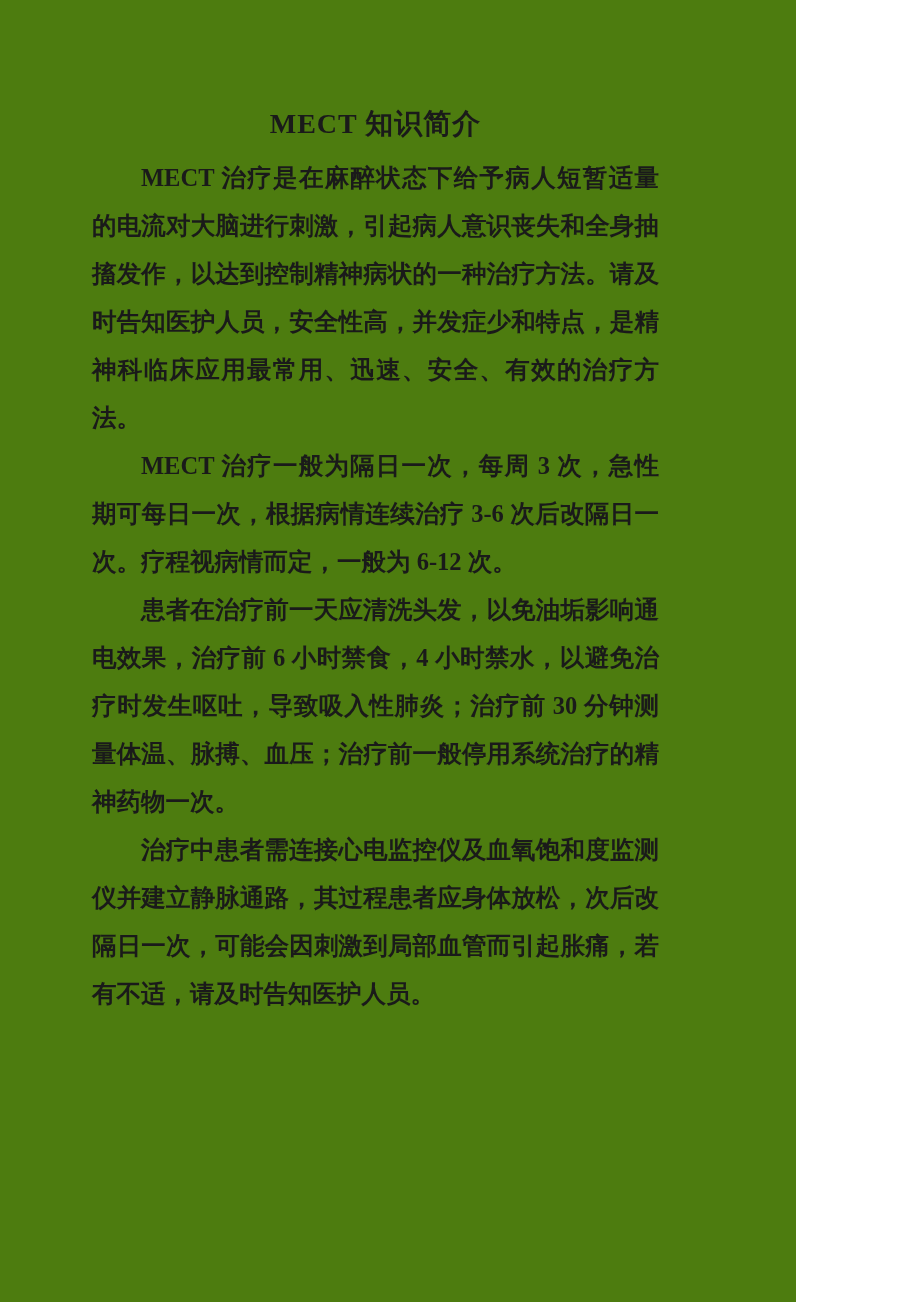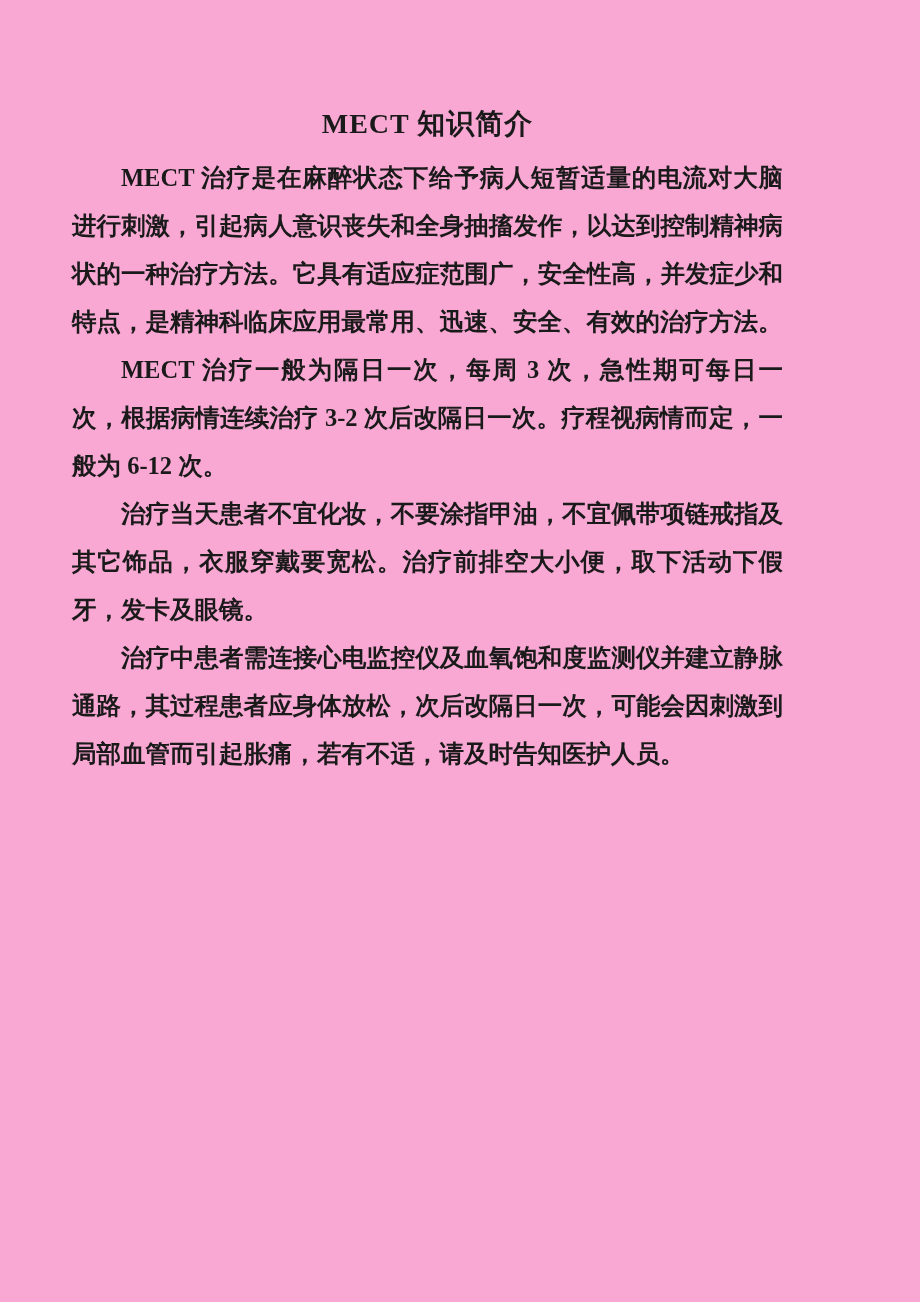--- a/index.html
+++ b/index.html
@@ -2,28 +2,28 @@
 <html lang="zh"><head>
 <meta charset="utf-8">
 <style>
   html, body {
     margin: 0;
     padding: 0;
     background: #ffffff;
   }
   .page {
     position: relative;
-    width: 920px;
+    width: 796px;
     height: 1302px;
-    background: #f9a8d4;
+    background: #4d7c0f;
     overflow: hidden;
     font-family: "Liberation Serif", "DejaVu Serif", serif;
     color: #1a1a1a;
     box-sizing: border-box;
-    padding: 100px 137px 0 72px;
+    padding: 100px 137px 0 92px;
   }
   .doc-title {
     margin: 0 0 6px 0;
     text-align: center;
     font-size: 28px;
     font-weight: bold;
     line-height: 48px;
     letter-spacing: 1px;
     color: #1a1a1a;
   }
@@ -38,18 +38,18 @@
     word-break: break-all;
   }
 </style>
 </head>
 <body>
 
 <div class="page">
   <h1 class="doc-title">MECT 知识简介</h1>
 
   <div class="doc-body">
-    <p>MECT 治疗是在麻醉状态下给予病人短暂适量的电流对大脑进行刺激，引起病人意识丧失和全身抽搐发作，以达到控制精神病状的一种治疗方法。它具有适应症范围广，安全性高，并发症少和特点，是精神科临床应用最常用、迅速、安全、有效的治疗方法。</p>
-    <p>MECT 治疗一般为隔日一次，每周 3 次，急性期可每日一次，根据病情连续治疗 3-2 次后改隔日一次。疗程视病情而定，一般为 6-12 次。</p>
-    <p>治疗当天患者不宜化妆，不要涂指甲油，不宜佩带项链戒指及其它饰品，衣服穿戴要宽松。治疗前排空大小便，取下活动下假牙，发卡及眼镜。</p>
+    <p>MECT 治疗是在麻醉状态下给予病人短暂适量的电流对大脑进行刺激，引起病人意识丧失和全身抽搐发作，以达到控制精神病状的一种治疗方法。请及时告知医护人员，安全性高，并发症少和特点，是精神科临床应用最常用、迅速、安全、有效的治疗方法。</p>
+    <p>MECT 治疗一般为隔日一次，每周 3 次，急性期可每日一次，根据病情连续治疗 3-6 次后改隔日一次。疗程视病情而定，一般为 6-12 次。</p>
+    <p>患者在治疗前一天应清洗头发，以免油垢影响通电效果，治疗前 6 小时禁食，4 小时禁水，以避免治疗时发生呕吐，导致吸入性肺炎；治疗前 30 分钟测量体温、脉搏、血压；治疗前一般停用系统治疗的精神药物一次。</p>
     <p>治疗中患者需连接心电监控仪及血氧饱和度监测仪并建立静脉通路，其过程患者应身体放松，次后改隔日一次，可能会因刺激到局部血管而引起胀痛，若有不适，请及时告知医护人员。</p>
   </div>
 </div>
 
 </body></html>

